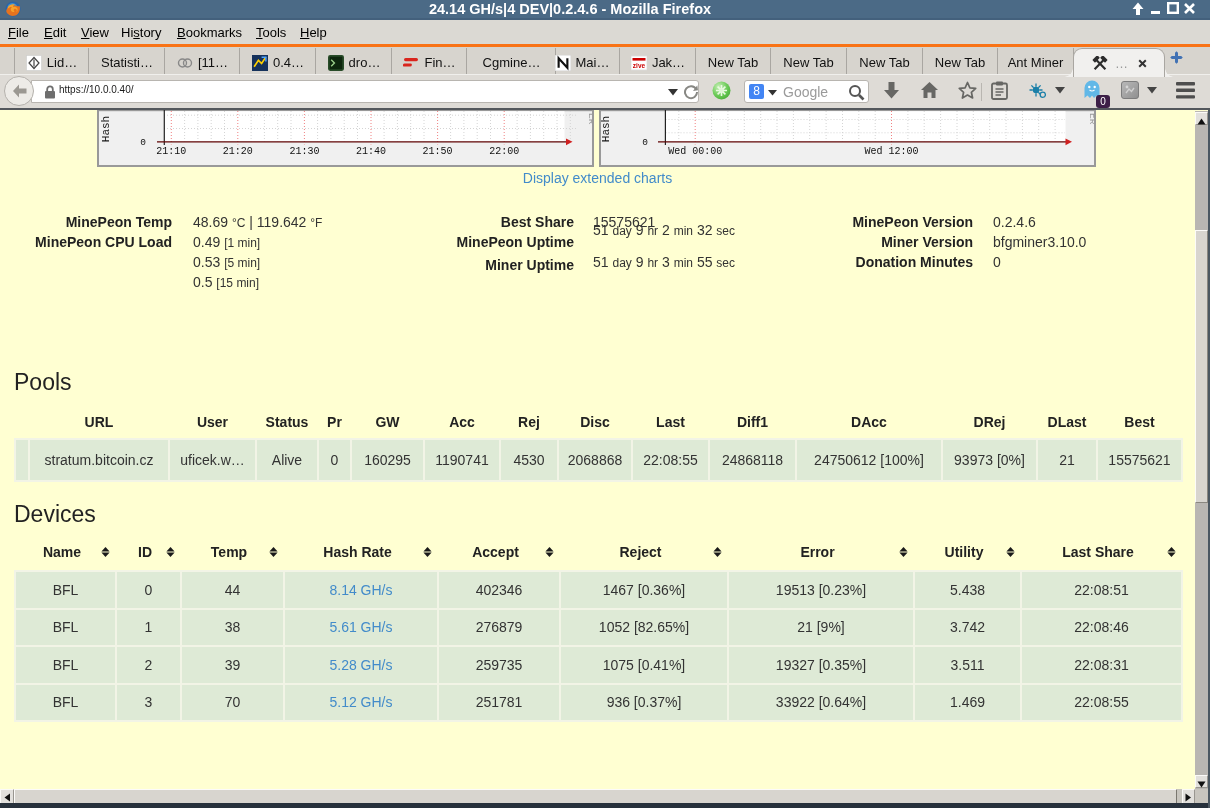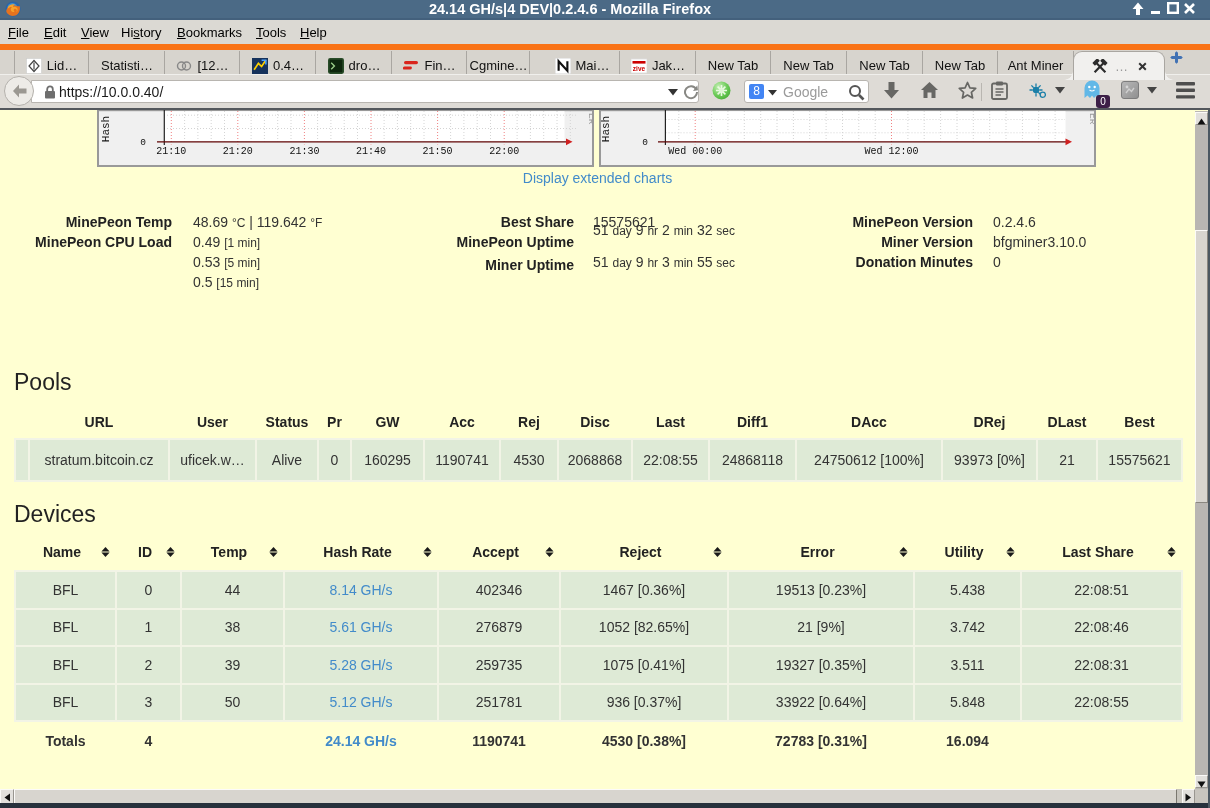--- a/index.html
+++ b/index.html
@@ -9,36 +9,36 @@
 
 .titlebar { position:absolute; left:0; top:0; width:1210px; height:20px; background:#4b6a86; border-bottom:2px solid #43607c; }
 .titlebar .title { position:absolute; left:240px; width:660px; top:0px; text-align:center; color:#fff; font-weight:bold; font-size:14.5px; line-height:19px; }
 .winbtns { position:absolute; right:8px; top:2px; }
 
 .menubar { position:absolute; left:0; top:20px; width:1210px; height:24px; background:#dbd9d3; color:#000; font-size:13px; }
 .menubar span { position:absolute; top:5px; }
 .menubar u { text-decoration:underline; }
 
 
-.tabbar { position:absolute; left:0; top:44px; width:1210px; height:30px; background:#d7d4ce; border-top:6px solid #f97316; }
+.tabbar { position:absolute; left:0; top:44px; width:1210px; height:30px; background:#d7d4ce; border-top:3px solid #f97316; }
 .tab { position:absolute; top:1px; height:29px; font-size:13px; color:#111; border-right:1px solid #a9a6a1; display:flex; align-items:center; justify-content:center; gap:5px; overflow:hidden; white-space:nowrap; }
 .tab.first { border-left:1px solid #a9a6a1; }
 .ticon { width:16px; height:16px; flex:0 0 auto; position:relative; display:inline-block; }
 .activetab { position:absolute; left:1073px; top:1px; width:92px; height:29px; background:#f1f0ee; border:1px solid #a9a6a1; border-bottom:none; border-radius:9px 9px 0 0; display:flex; align-items:center; gap:7px; font-size:13px; padding:0 10px; z-index:3; }
 .flare { position:absolute; top:21px; width:9px; height:9px; z-index:4; }
 .flare.l { left:1064px; background:radial-gradient(circle at 0 0, transparent 8.5px, #f1f0ee 9px); }
 .flare.r { left:1165px; background:radial-gradient(circle at 9px 0, transparent 8.5px, #f1f0ee 9px); }
 .newtabbtn { position:absolute; left:1169px; top:50px; z-index:3; }
 
 
 .navbar { position:absolute; left:0; top:74px; width:1210px; height:34px; background:#dedbd6; border-top:1px solid #f0efec; }
 .navline { position:absolute; left:0; top:108px; width:1210px; height:2px; background:#53575c; }
 .backbtn { position:absolute; left:4px; top:1px; width:30px; height:30px; border-radius:50%; background:#edebe7; border:1px solid #b4b1ac; z-index:2; }
 .urlbar { position:absolute; left:31px; top:5px; width:668px; height:23px; background:#fff; border:1px solid #b8b5b0; border-radius:0 3px 3px 0; }
-.urltext { position:absolute; left:27px; top:3px; font-size:14px; color:#1a1a1a; }
+.urltext { position:absolute; left:27px; top:3px; font-size:10px; color:#1a1a1a; }
 .searchbox { position:absolute; left:744px; top:5px; width:125px; height:23px; background:#fff; border:1px solid #b8b5b0; border-radius:3px; }
 .gtile { position:absolute; left:4px; top:3px; width:15px; height:15px; background:#4285f4; border-radius:2px; color:#fff; font-size:12px; text-align:center; line-height:15px; }
 .gword { position:absolute; left:38px; top:3px; color:#9a9a9a; font-size:14px; }
 .navicon { position:absolute; top:6px; }
 .sep { position:absolute; top:8px; width:1px; height:18px; background:#b9b6b1; }
 
 
 .page { position:absolute; left:0; top:110px; width:1195px; height:680px; background:#ffffd2; overflow:hidden; font-size:14px; color:#333; }
 
 .extlink { position:absolute; top:60px; left:14px; width:1167px; text-align:center; color:#428bca; font-size:14px; }
@@ -116,21 +116,21 @@
     <span>Lid…</span>
   </div>
   <div class="tab" style="left:90px; width:75px;">
       <span>Statisti…</span>
     </div>
   <div class="tab" style="left:166px; width:74px;">
     <svg class="ticon" width="16" height="12" viewBox="0 0 16 12">
         <circle cx="5.5" cy="6" r="4" fill="none" stroke="#888" stroke-width="1.4"></circle>
         <circle cx="10.5" cy="6" r="4" fill="none" stroke="#888" stroke-width="1.4"></circle>
       </svg>
-    <span>[12…</span>
+    <span>[11…</span>
   </div>
   <div class="tab" style="left:241px; width:75px;">
     <svg class="ticon" width="15" height="15" viewBox="0 0 15 15">
         <rect width="15" height="15" fill="#16325c"></rect>
         <path d="M2 11 L6 5 L9 8 L13 2" stroke="#ffd100" stroke-width="1.6" fill="none"></path>
         <path d="M9 2 h4 v4" stroke="#4da3ff" stroke-width="1.4" fill="none"></path>
       </svg>
     <span>0.4…</span>
   </div>
   <div class="tab" style="left:317px; width:75px;">
@@ -141,21 +141,21 @@
       </svg>
     <span>dro…</span>
   </div>
   <div class="tab" style="left:393px; width:74px;">
     <svg class="ticon" width="16" height="12" viewBox="0 0 16 12">
         <rect x="1" y="1" width="14" height="3.2" rx="1.6" fill="#d9251d"></rect>
         <rect x="1" y="6.4" width="9" height="3.2" rx="1.6" fill="#d9251d" transform="skewX(-8)"></rect>
       </svg>
     <span>Fin…</span>
   </div>
-  <div class="tab" style="left:468px; width:62px;">
+  <div class="tab" style="left:468px; width:88px;">
       <span>Cgmine…</span>
     </div>
   <div class="tab" style="left:545px; width:75px;justify-content:center;">
     <svg class="ticon" width="15" height="15" viewBox="0 0 15 15">
         <rect width="15" height="15" fill="#fff" stroke="#ccc" stroke-width="0.8"></rect>
         <path d="M3.4 12 V3 L11.6 12 V3" stroke="#111" stroke-width="2" fill="none"></path>
       </svg>
     <span>Mai…</span>
   </div>
   <div class="tab" style="left:621px; width:75px;">
@@ -523,38 +523,27 @@
           <td><a class="hr">5.28 GH/s</a></td>
           <td>259735</td>
           <td>1075 [0.41%]</td>
           <td>19327 [0.35%]</td>
           <td>3.511</td>
           <td>22:08:31</td>
         </tr>
     <tr>
           <td>BFL</td>
           <td>3</td>
-          <td>50</td>
+          <td>70</td>
           <td><a class="hr">5.12 GH/s</a></td>
           <td>251781</td>
           <td>936 [0.37%]</td>
           <td>33922 [0.64%]</td>
-          <td>5.848</td>
+          <td>1.469</td>
           <td>22:08:55</td>
-        </tr>
-    <tr class="tot">
-          <td>Totals</td>
-          <td>4</td>
-          <td></td>
-          <td><a class="hr" style="font-weight:bold">24.14 GH/s</a></td>
-          <td>1190741</td>
-          <td>4530 [0.38%]</td>
-          <td>72783 [0.31%]</td>
-          <td>16.094</td>
-          <td></td>
         </tr>
   </tbody>
     </table>
 </div>
 
 <div class="vscroll">
   <div class="stepper" style="top:1px">
     <svg width="11" height="11" viewBox="0 0 11 11">
         <path d="M5.5 2.5 L9.5 8.5 H1.5 Z" fill="#111"></path>
       </svg>

